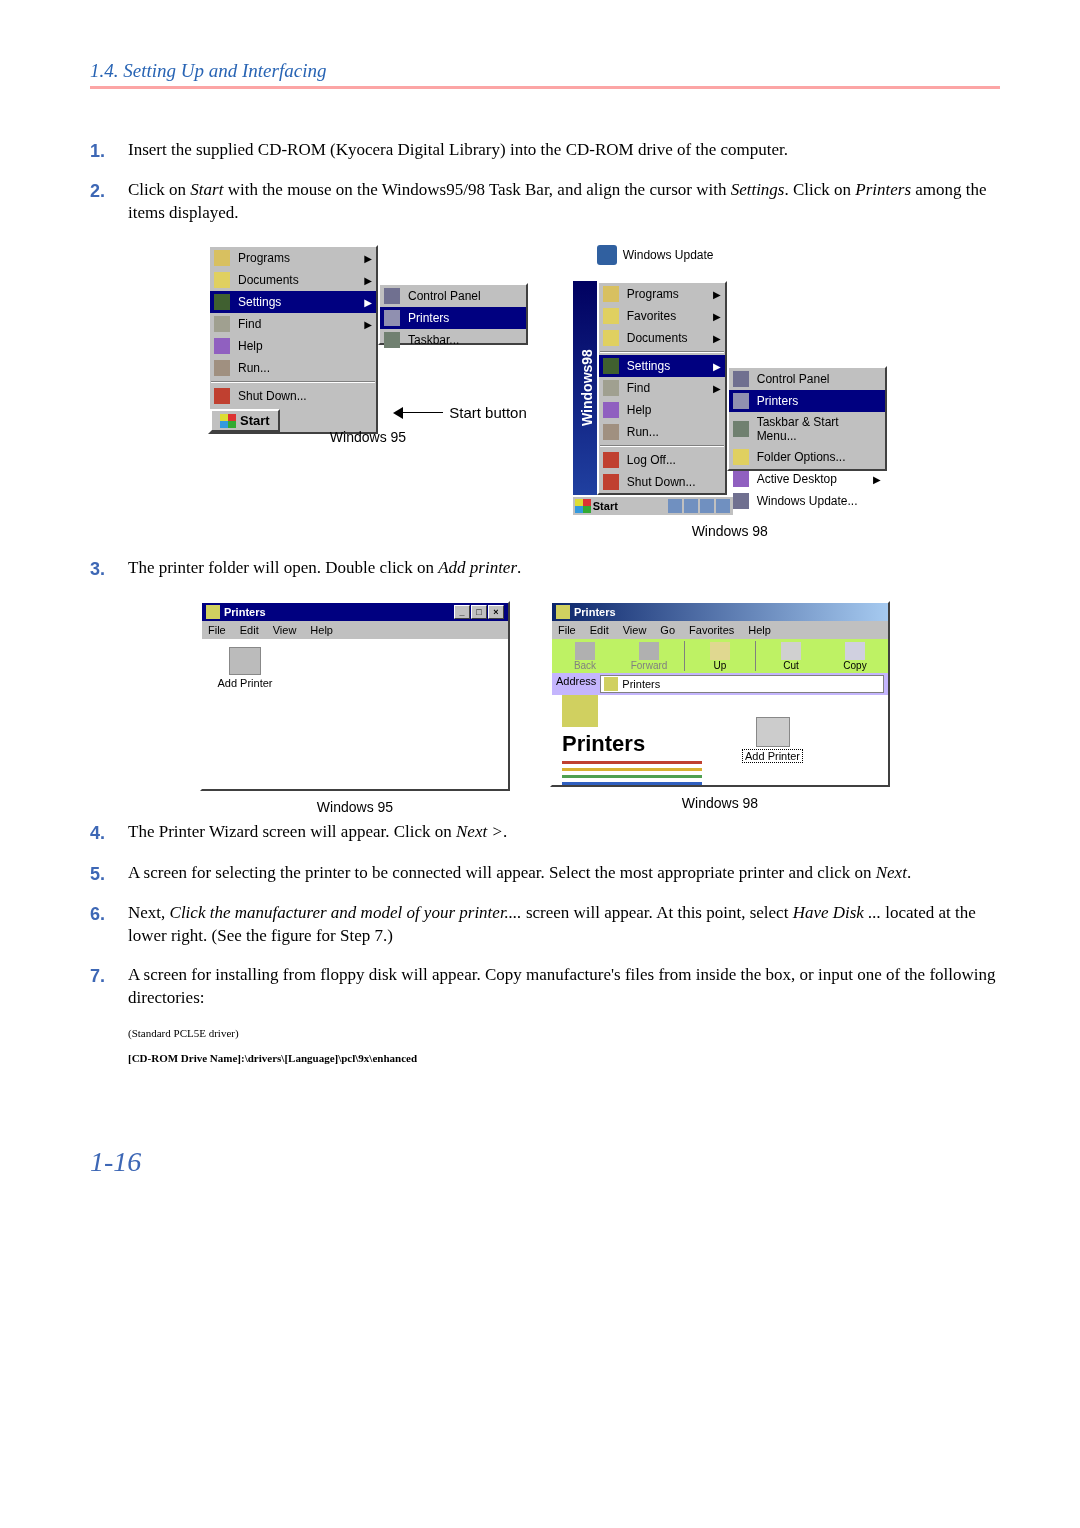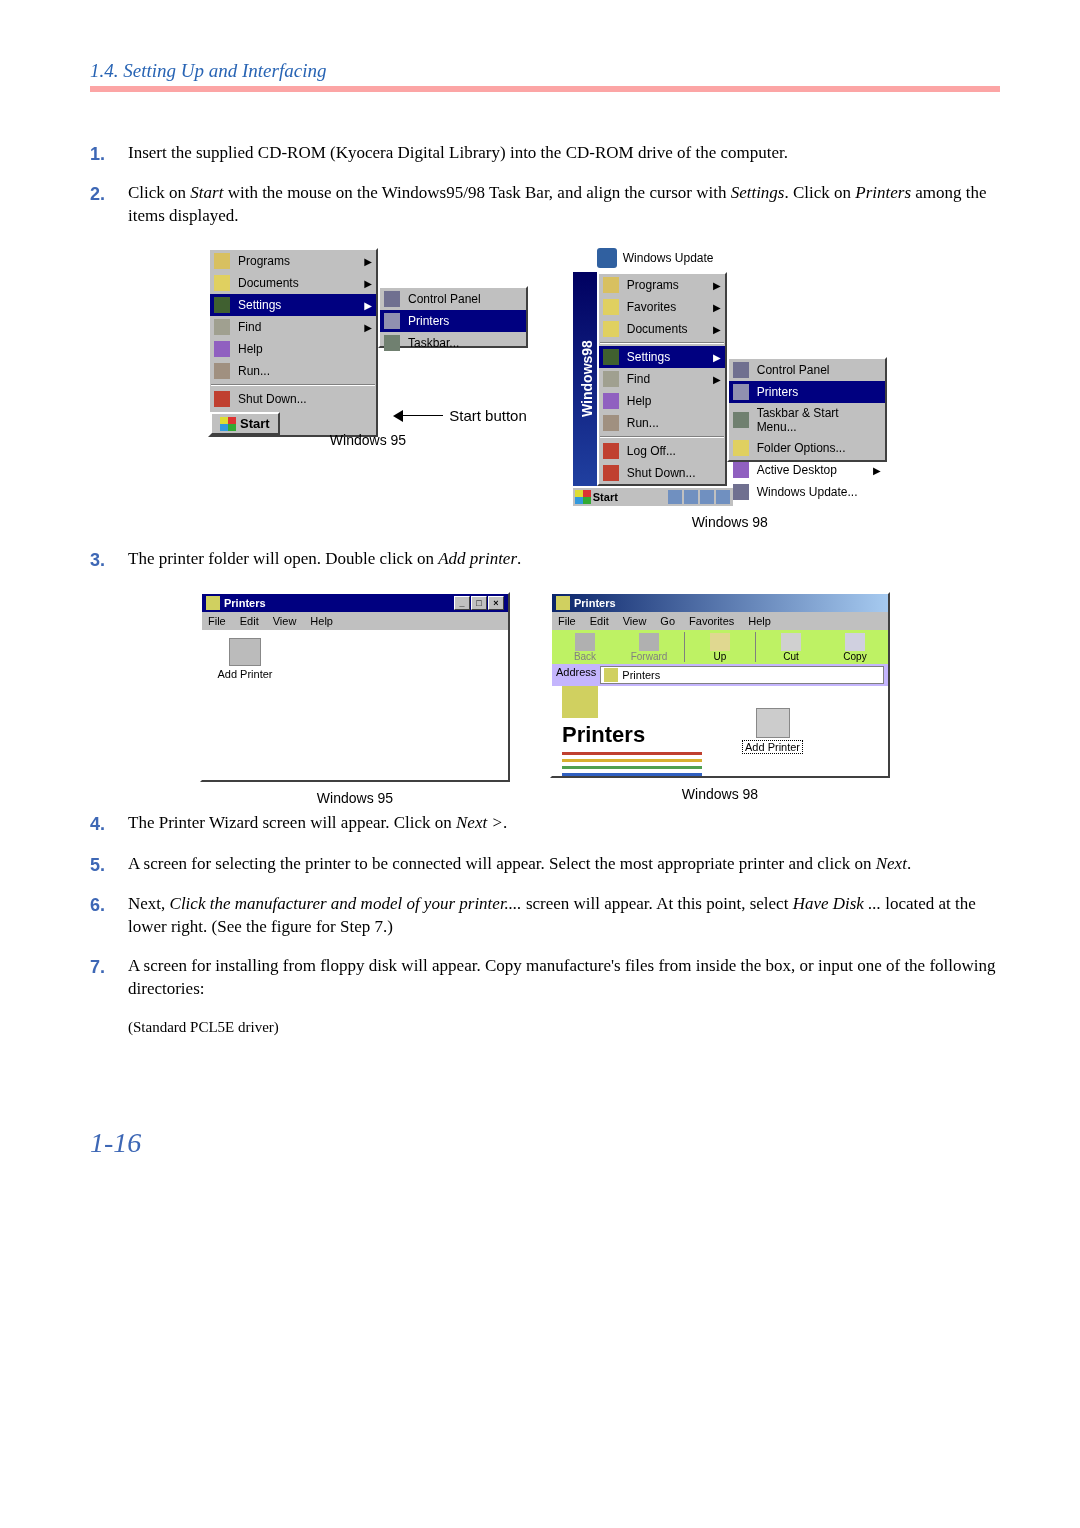--- a/index.html
+++ b/index.html
@@ -8,21 +8,21 @@
       background: #fff;
       width: 1080px;
       padding: 60px 80px 80px 90px;
       color: #000;
     }
     .section-title {
       color: #2864B4;
       font-style: italic;
       font-size: 19px;
       font-family: "Times New Roman", serif;
-      border-bottom: 6px solid #fca5a5;
+      border-bottom: 3px solid #fca5a5;
       padding-bottom: 4px;
       margin-bottom: 50px;
     }
     .step {
       display: flex;
       align-items: flex-start;
       margin-bottom: 16px;
       font-size: 17px;
       line-height: 1.35;
     }
@@ -123,21 +123,21 @@
     .sb-line { width:40px; height:1px; background:#000; display:inline-block; vertical-align:middle;}
     .sb-arrow { display:inline-block; border-top:6px solid transparent;border-bottom:6px solid transparent;border-right:10px solid #000; vertical-align:middle;}
 
     
     .win98-block { display:flex; flex-direction:column; align-items:flex-start; }
     .win98-top {
       display:flex; align-items:center;
       font-family:"MS Sans Serif", Arial, sans-serif;
       font-size:12px;
       margin-left:24px;
-      margin-bottom:4px;
+      margin-bottom:16px;
     }
     .wu-icon{width:20px;height:20px;background:#3060a0;margin-right:6px;border-radius:3px;}
     .win98-menus { display:flex; }
     .win98-banner{
       width:24px;
       background:linear-gradient(#2040a0,#000060);
       display:flex;align-items:flex-end;justify-content:center;
       color:#fff;font-weight:bold;font-size:14px;
       font-family:Arial,sans-serif;
       writing-mode: vertical-rl;
@@ -217,21 +217,21 @@
     .stripe.r{background:#c04030;}
     .stripe.y{background:#d8b030;}
     .stripe.g{background:#50a050;}
     .stripe.b{background:#3060c0;}
     .add-p{display:flex;flex-direction:column;align-items:center;}
     .add-p .pic{width:34px;height:30px;background:#ccc;border:1px solid #888;}
     .add-p .lbl{border:1px dotted #000;padding:0 2px;margin-top:2px;background:#fff;}
 
     .driver-block {
       margin-left:38px;
-      font-size:15px;
+      font-size:11px;
       line-height:1.35;
       margin-top:12px;
     }
     .driver-block .bold{font-weight:bold;}
 
     .page-num {
       color:#3D67B5;
       font-style:italic;
       font-size:28px;
       font-family:"Times New Roman", serif;
@@ -540,15 +540,16 @@
 </div>
 
 <div class="step">
   <div class="step-num">7.</div>
   <div class="step-body">A screen for installing from floppy disk will appear. Copy manufacture's files from inside the box, or input one of the following directories:</div>
 </div>
 
 <div class="driver-block">
   <div>(Standard PCL5E driver)</div>
   <div style="height:10px"></div>
+  <div class="bold">[CD-ROM Drive Name]:\drivers\[Language]\pcl\9x\enhanced</div>
 </div>
 
 <div class="page-num">1-16</div>
 
 </body></html>

